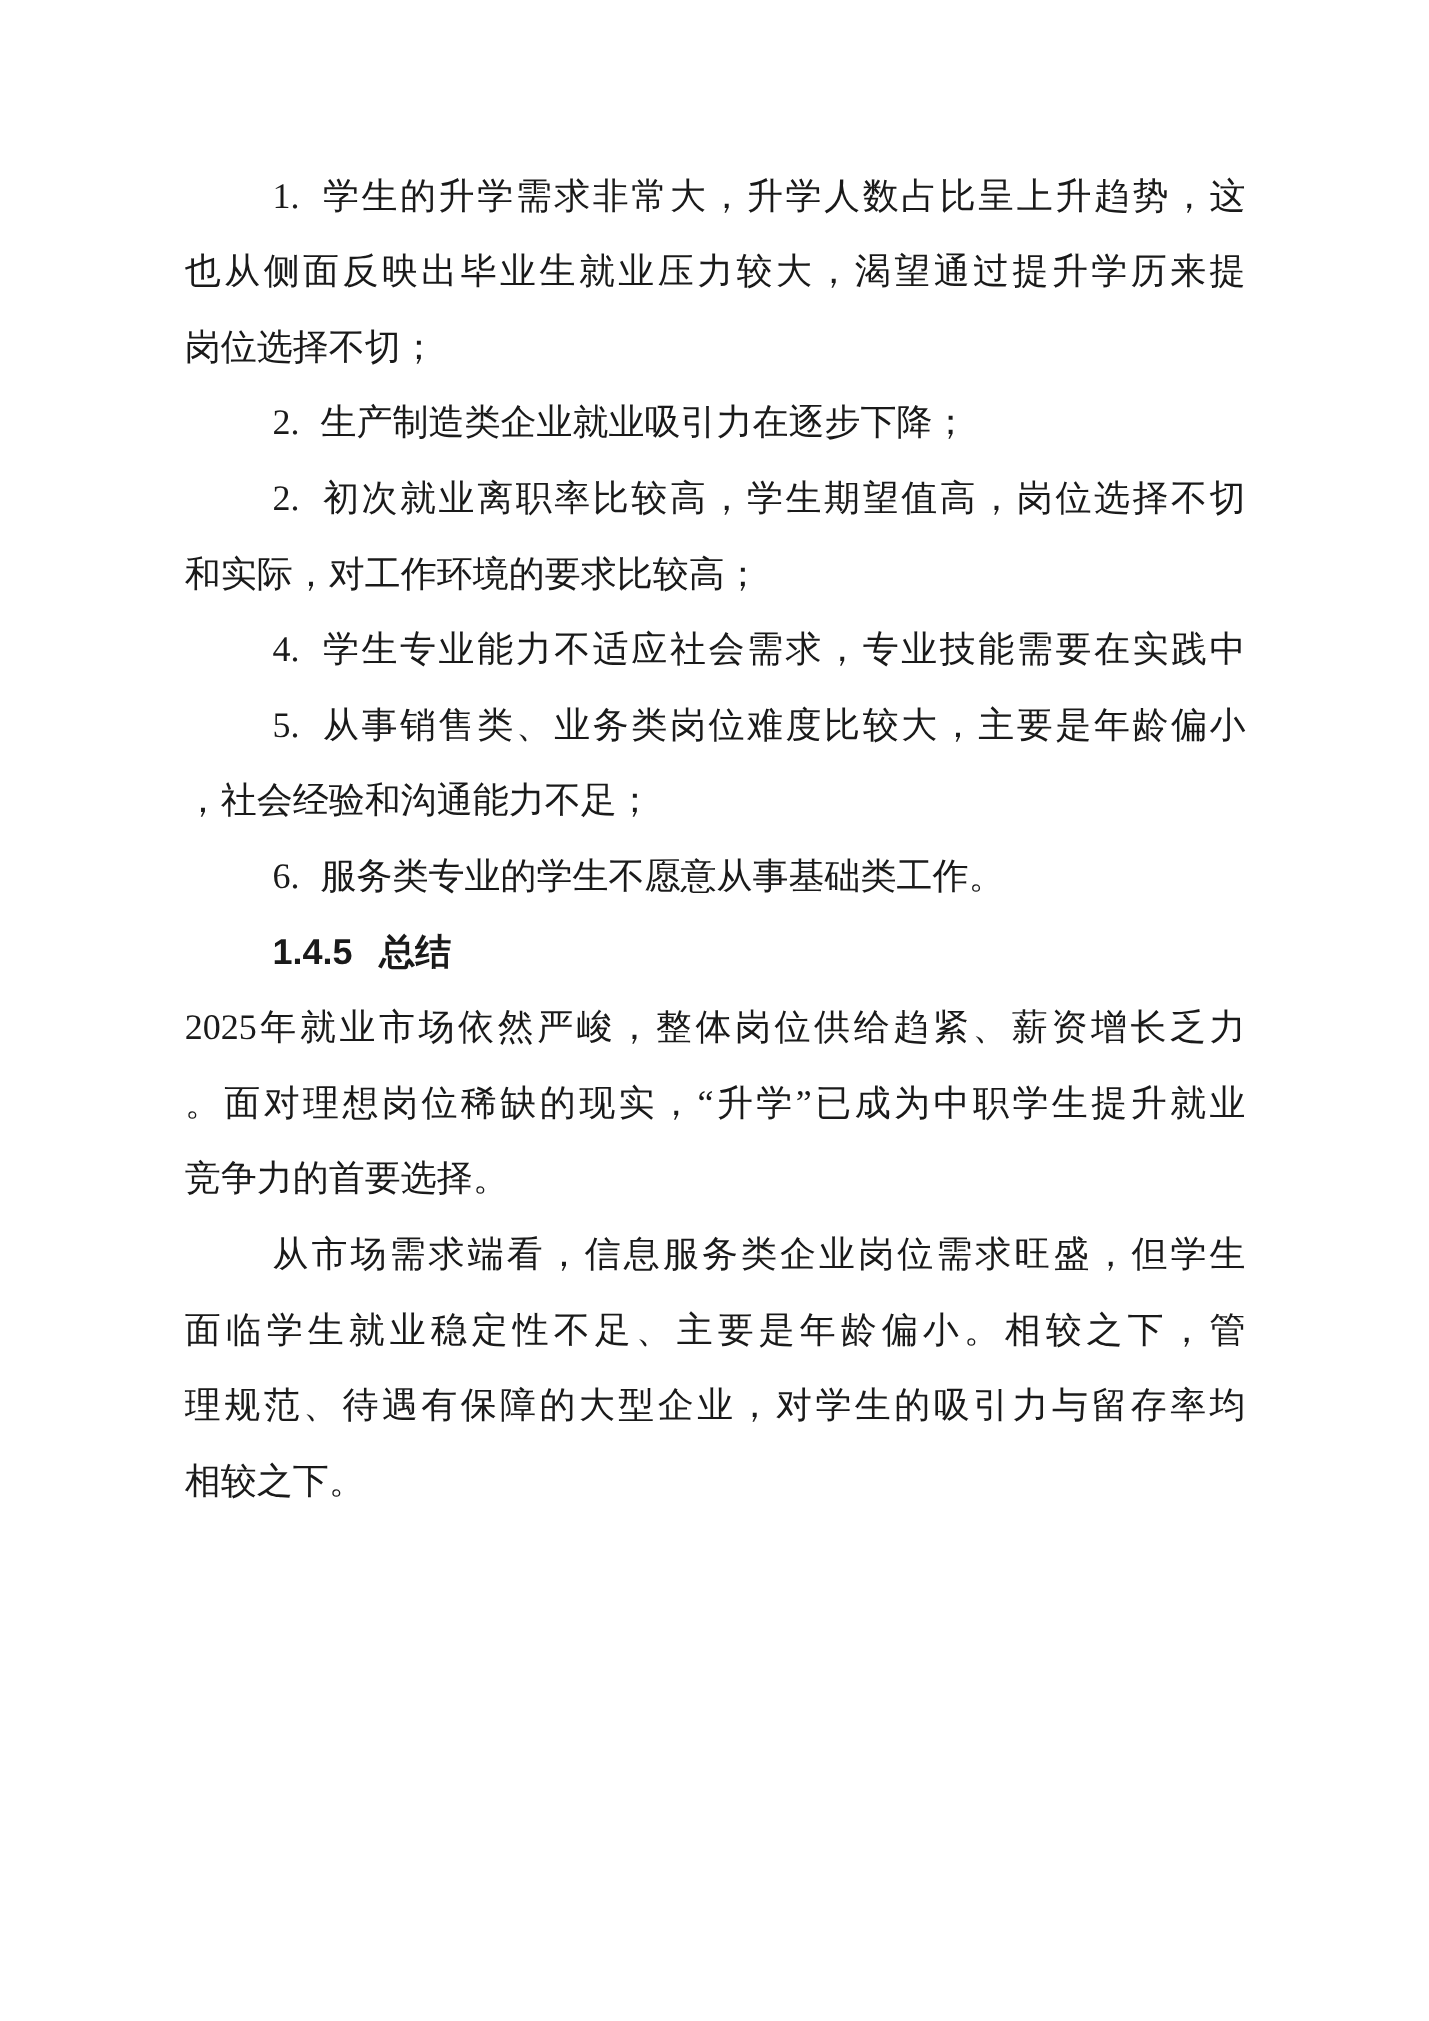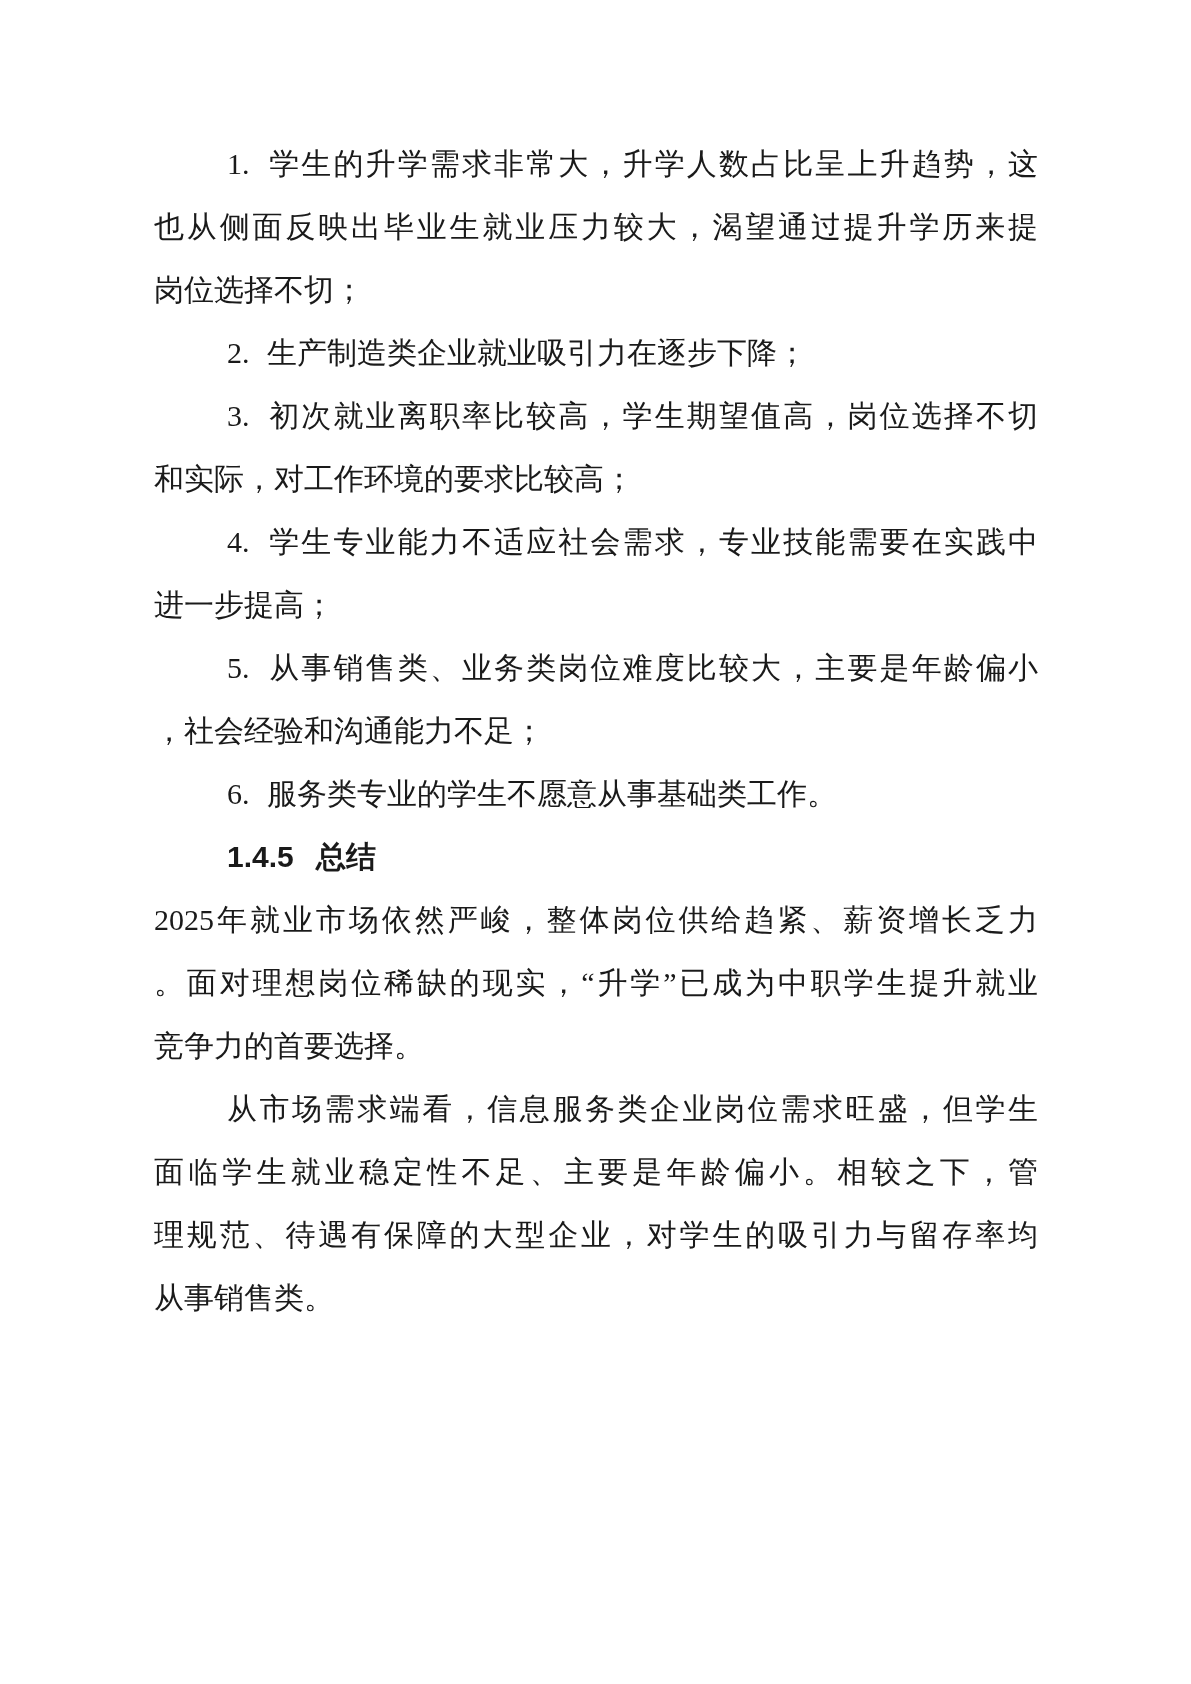--- a/index.html
+++ b/index.html
@@ -52,37 +52,36 @@
 
 <div class="page">
   <main class="text-block">
 
     <div class="ln first">1. 学生的升学需求非常大，升学人数占比呈上升趋势，这</div>
     <div class="ln">也从侧面反映出毕业生就业压力较大，渴望通过提升学历来提</div>
     <div class="ln last">岗位选择不切；</div>
 
     <div class="ln first last">2. 生产制造类企业就业吸引力在逐步下降；</div>
 
-    <div class="ln first">3. 初次就业离职率比较高，学生期望值高，岗位选择不切</div>
+    <div class="ln first">2. 初次就业离职率比较高，学生期望值高，岗位选择不切</div>
     <div class="ln last">和实际，对工作环境的要求比较高；</div>
 
     <div class="ln first">4. 学生专业能力不适应社会需求，专业技能需要在实践中</div>
-    <div class="ln last">进一步提高；</div>
 
     <div class="ln first">5. 从事销售类、业务类岗位难度比较大，主要是年龄偏小</div>
     <div class="ln last">，社会经验和沟通能力不足；</div>
 
     <div class="ln first last">6. 服务类专业的学生不愿意从事基础类工作。</div>
 
     <div class="ln first last heading">1.4.5 总结</div>
 
     <div class="ln">2025年就业市场依然严峻，整体岗位供给趋紧、薪资增长乏力</div>
     <div class="ln">。面对理想岗位稀缺的现实，“升学”已成为中职学生提升就业</div>
     <div class="ln last">竞争力的首要选择。</div>
 
     <div class="ln first">从市场需求端看，信息服务类企业岗位需求旺盛，但学生</div>
     <div class="ln">面临学生就业稳定性不足、主要是年龄偏小。相较之下，管</div>
     <div class="ln">理规范、待遇有保障的大型企业，对学生的吸引力与留存率均</div>
-    <div class="ln last">从事销售类。</div>
+    <div class="ln last">相较之下。</div>
 
   </main>
 
 </div>
 
 </body></html>

